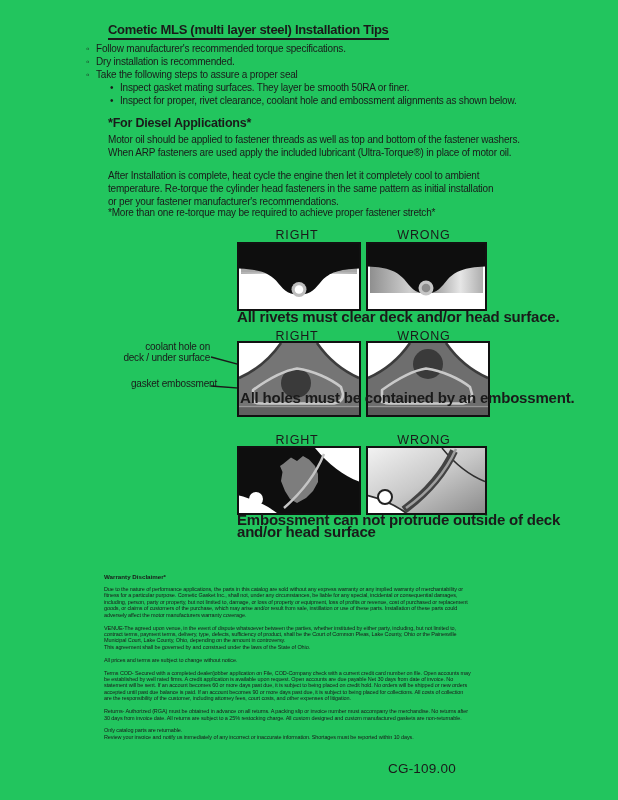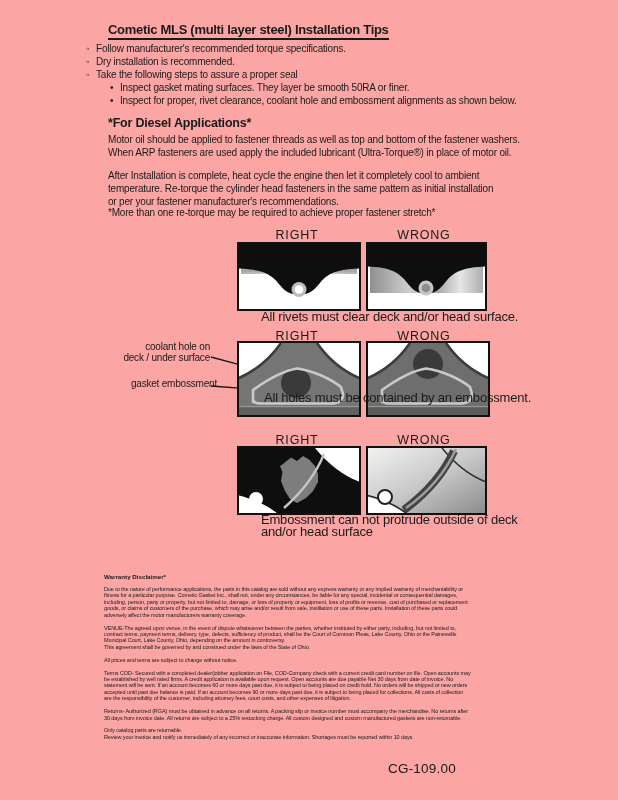--- a/index.html
+++ b/index.html
@@ -1,32 +1,32 @@
 <!DOCTYPE html>
 <html><head>
 <meta charset="utf-8">
 <style>
   html,body{margin:0;padding:0;background:#fff;}
-  #page{position:relative;width:618px;height:800px;background:#fca5a5;overflow:hidden;
+  #page{position:relative;width:618px;height:800px;background:#22c55e;overflow:hidden;
         font-family:"Liberation Sans",sans-serif;color:#1a1a1a;}
   .abs{position:absolute;}
   #title{left:108px;top:22px;font-size:13px;font-weight:bold;letter-spacing:-0.3px;
          border-bottom:2px solid #1a1a1a;padding-bottom:1px;}
   #bullets{left:86px;top:42px;font-size:10px;line-height:13px;letter-spacing:-0.2px;}
   .b1{padding-left:10px;position:relative;}
   .b1::before{content:"◦";position:absolute;left:0;top:0;font-size:10px;}
   .b2{padding-left:10px;margin-left:24px;position:relative;}
   .b2::before{content:"•";position:absolute;left:0;top:0;font-size:10px;}
   #diesel-heading{left:108px;top:116px;font-size:12.5px;font-weight:bold;letter-spacing:-0.2px;}
   .para{white-space:pre-line;font-size:10px;line-height:13px;letter-spacing:-0.2px;width:460px;}
   #diesel-p1{left:108px;top:133px;}
   #diesel-p2{left:108px;top:169px;}
   #diesel-note{left:108px;top:206px;}
   .dlabel{font-size:12.5px;letter-spacing:0.8px;text-align:center;width:120px;}
-  .cap{font-size:13px;font-weight:normal;letter-spacing:-0.2px;white-space:pre-line;line-height:11.5px;margin-left:24px;}
+  .cap{font-size:15px;font-weight:bold;letter-spacing:-0.2px;white-space:pre-line;line-height:11.5px;}
   .dbox{border:2px solid #111;display:block;background:#fff;}
   .ann{font-size:10px;line-height:11px;letter-spacing:-0.2px;text-align:right;width:112px;white-space:pre-line;}
   #disclaimer{left:104px;top:573px;width:438px;}
   #disclaimer h6{font-size:6.2px;margin:0 0 6px 0;letter-spacing:0;}
   #disclaimer p{font-size:5.5px;line-height:6.4px;letter-spacing:-0.1px;margin:0 0 6.5px 0;white-space:pre-line;}
   #footer-code{left:388px;top:761px;font-size:13.5px;letter-spacing:0.2px;}
 </style>
 </head>
 <body>
 

